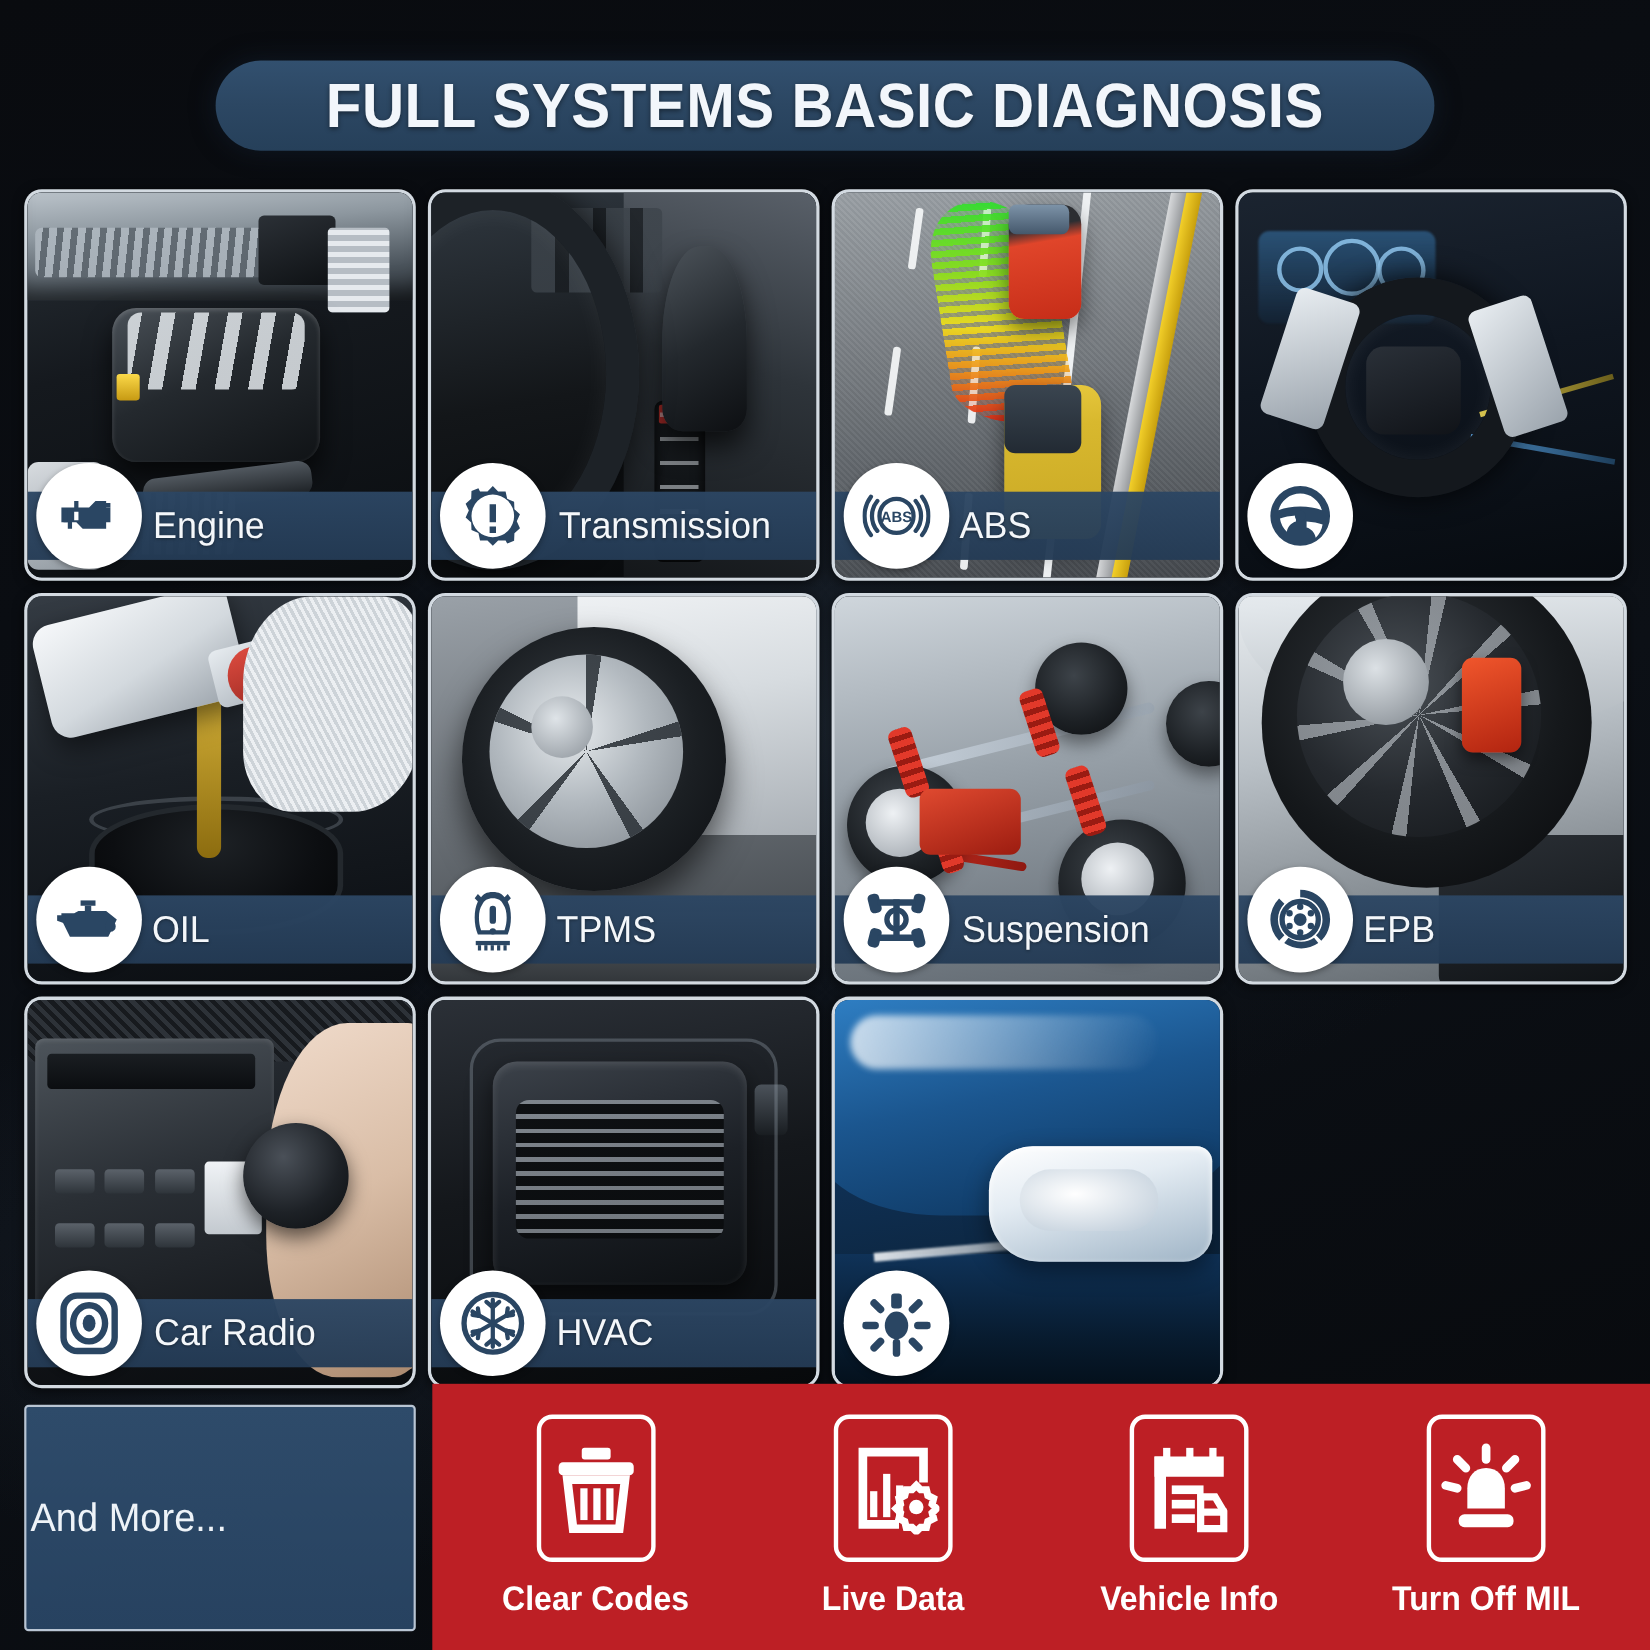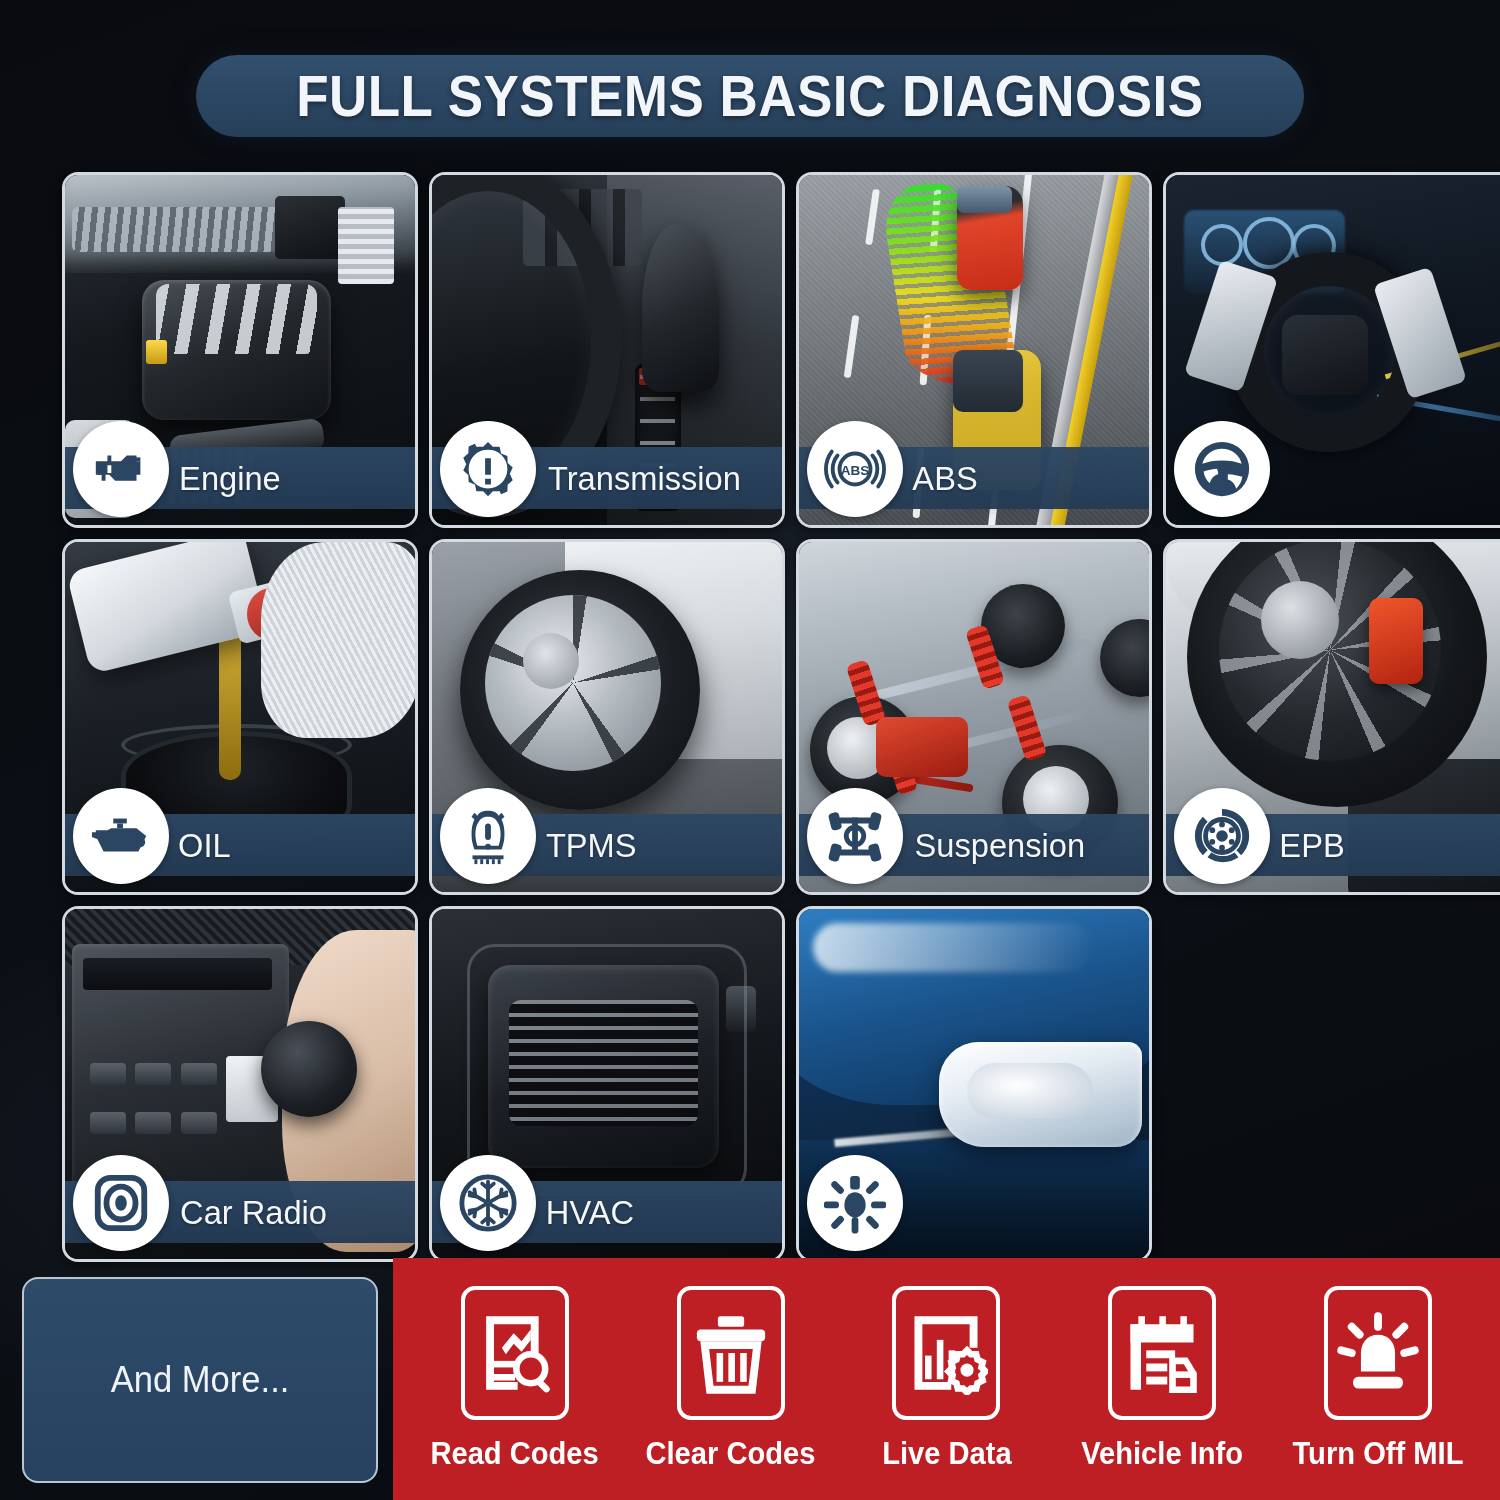--- a/index.html
+++ b/index.html
@@ -44,21 +44,20 @@
   
   .grid {
     position: absolute;
     left: 22px; top: 172px;
     width: 1152px;
     display: grid;
     grid-template-columns: repeat(4, 356px);
     grid-auto-rows: 356px;
     column-gap: 11px;
     row-gap: 11px;
-    margin-left: 40px;
   }
 
   .card {
     position: relative;
     border-radius: 16px;
     overflow: hidden;
     border: 3px solid rgba(226,233,240,.93);
     background: #10161d;
     box-shadow: 0 2px 10px rgba(0,0,0,.6);
   }
@@ -97,22 +96,22 @@
   }
   .icon-badge svg { width: 62px; height: 62px; fill: #2a4663; }
 
   
   .and-more {
     position: absolute;
     left: 22px; top: 1277px;
     width: 356px; height: 206px;
     background: linear-gradient(180deg, #2e4b6a 0%, #274260 100%);
     border: 2px solid rgba(210,220,232,.85);
-    border-radius: 16px;
-    display: flex; align-items: center; justify-content: center;
+    border-radius: 4px;
+    display: flex; align-items: center; 
   }
   .and-more span {
     color: #eef3f8; font-size: 36px; font-weight: 400;
     transform: scaleX(.96);
   }
 
   .action-bar {
     position: absolute;
     left: 393px; top: 1258px;
     width: 1107px; height: 242px;
@@ -732,34 +731,20 @@
     </div>
 
   </div>
 
   <div class="and-more">
     <span>And More...</span>
   </div>
 
   <div class="action-bar">
 
-    <div class="action">
-      <div class="action-icon">
-        <svg viewBox="0 0 64 64">
-          <path d="M10 4h40v30h-6V10H16v44h18v6H10z"></path>
-          <rect x="16" y="38" width="16" height="5"></rect>
-          <rect x="16" y="48" width="16" height="5"></rect>
-          <path d="M22 28l9-11 6 6 7-9v8l-7 9-6-6-6 8z"></path>
-          <path d="M44 26h6v6h-6z" opacity="0"></path>
-          <circle cx="44" cy="44" r="11" fill="none" stroke="#fff" stroke-width="5"></circle>
-          <rect x="51" y="51" width="12" height="5" rx="2.5" transform="rotate(45 51 51)"></rect>
-        </svg>
-      </div>
-      <div class="action-label">Read Codes</div>
-    </div>
 
     <div class="action">
       <div class="action-icon">
         <svg viewBox="0 0 64 64">
           <rect x="22" y="4" width="20" height="8" rx="2"></rect>
           <rect x="6" y="14" width="52" height="9" rx="3"></rect>
           <path d="M12 26h40l-4 34H16z" fill="none" stroke="#fff" stroke-width="6"></path>
           <rect x="21" y="32" width="5" height="22"></rect>
           <rect x="30" y="32" width="5" height="22"></rect>
           <rect x="39" y="32" width="5" height="22"></rect>

